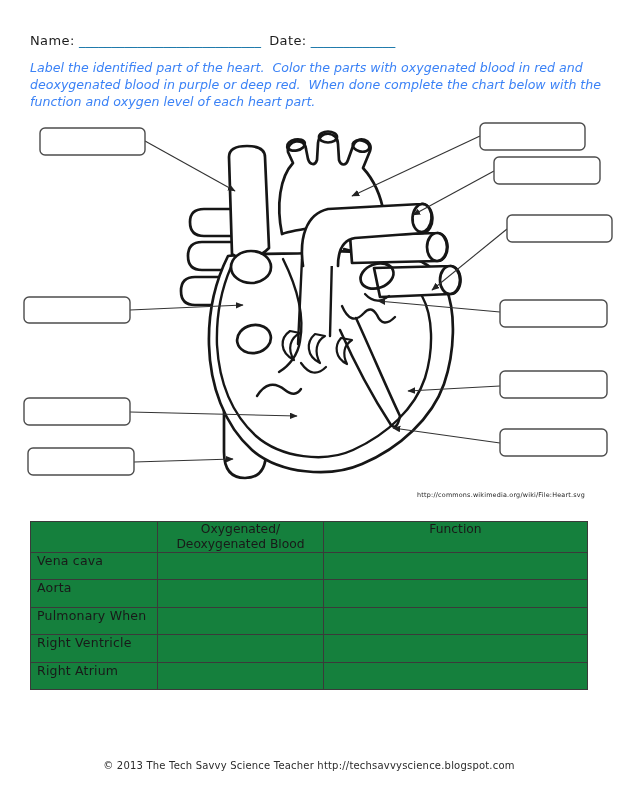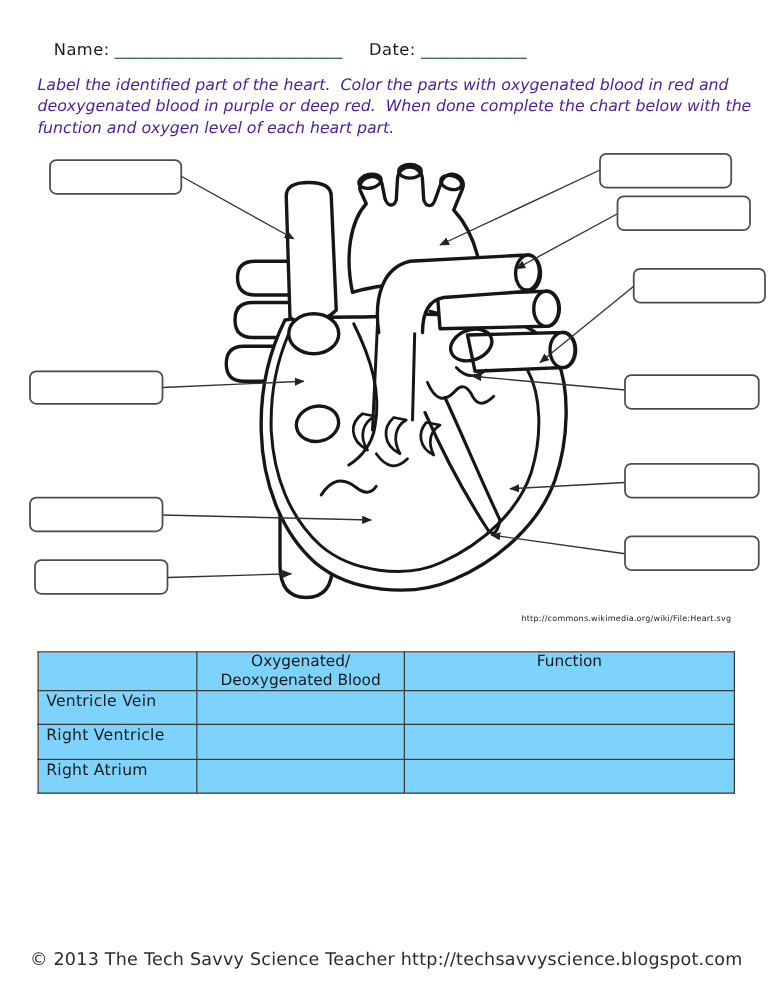--- a/index.html
+++ b/index.html
@@ -6,47 +6,47 @@
   body {
     width:618px; height:800px; position:relative;
     background:#ffffff; color:#1c1c1c;
     font-family:"DejaVu Sans", sans-serif;
     overflow:hidden;
   }
   .name-row {
     position:absolute; top:33px; left:30px; width:560px;
     font-size:13px; white-space:pre;
   }
-  .name-row .lbl { letter-spacing:.4px;margin-left:13px; }
-  .uline { letter-spacing:0; color:#14532d; }
+  .name-row .lbl { letter-spacing:.4px; }
+  .uline { letter-spacing:0; color:#0369a1; }
   .instructions {
     position:absolute; top:59px; left:30px; width:560px;
     font-style:italic; font-size:12.6px; line-height:17px;
-    color:#4c1d95;
+    color:#3b82f6;
   }
   .instructions span { display:block; white-space:pre; }
   svg.diagram { position:absolute; top:0; left:0; }
   .credit {
     position:absolute; top:491px; right:33px;
     font-size:6.4px; color:#222; letter-spacing:.2px;text-align:center;
   }
   table.chart {
     position:absolute; top:521px; left:30px;
     border-collapse:collapse; table-layout:fixed;
     width:557px; font-size:12.5px; color:#191919;
   }
   table.chart, table.chart td { border:1.4px solid #3a3a3a; }
-  table.chart td { padding:0 6px; vertical-align:top; background:#7dd3fc; }
+  table.chart td { padding:0 6px; vertical-align:top; background:#15803d; }
   td.hdr { text-align:center; font-size:12.3px; line-height:1.2; padding-top:3px; }
   tr.hdr-row td { height:29px; }
   tr.body-row td { height:26.5px; }
   td.row-label { padding-top:3px; letter-spacing:.2px; }
   .footer {
     position:absolute; top:760px; left:0; width:618px;
-    text-align:center; font-size:14px; color:#2b2b2b; letter-spacing:.2px;
+    text-align:center; font-size:10px; color:#2b2b2b; letter-spacing:.2px;
   }
 </style>
 </head>
 <body>
 
 <div class="name-row"><span class="lbl">Name:</span><span> </span><span class="uline">____________________________</span><span>  </span><span class="lbl">Date:</span><span> </span><span class="uline">_____________</span></div>
 
 <div class="instructions">
   <span>Label the identified part of the heart.  Color the parts with oxygenated blood in red and</span>
   <span>deoxygenated blood in purple or deep red.  When done complete the chart below with the</span>
@@ -158,21 +158,31 @@
   <tbody>
       <tr class="hdr-row">
     <td class="hdr"></td>
     <td class="hdr">
       <span style="display:block">Oxygenated/</span>
       <span style="display:block">Deoxygenated Blood</span>
     </td>
     <td class="hdr">Function</td>
   </tr>
   <tr class="body-row">
-    <td class="row-label">Ventricle Vein</td>
+    <td class="row-label">Vena cava</td>
+    <td></td>
+    <td></td>
+  </tr>
+  <tr class="body-row">
+    <td class="row-label">Aorta</td>
+    <td></td>
+    <td></td>
+  </tr>
+  <tr class="body-row">
+    <td class="row-label">Pulmonary When</td>
     <td></td>
     <td></td>
   </tr>
   <tr class="body-row">
     <td class="row-label">Right Ventricle</td>
     <td></td>
     <td></td>
   </tr>
   <tr class="body-row">
     <td class="row-label">Right Atrium</td>

